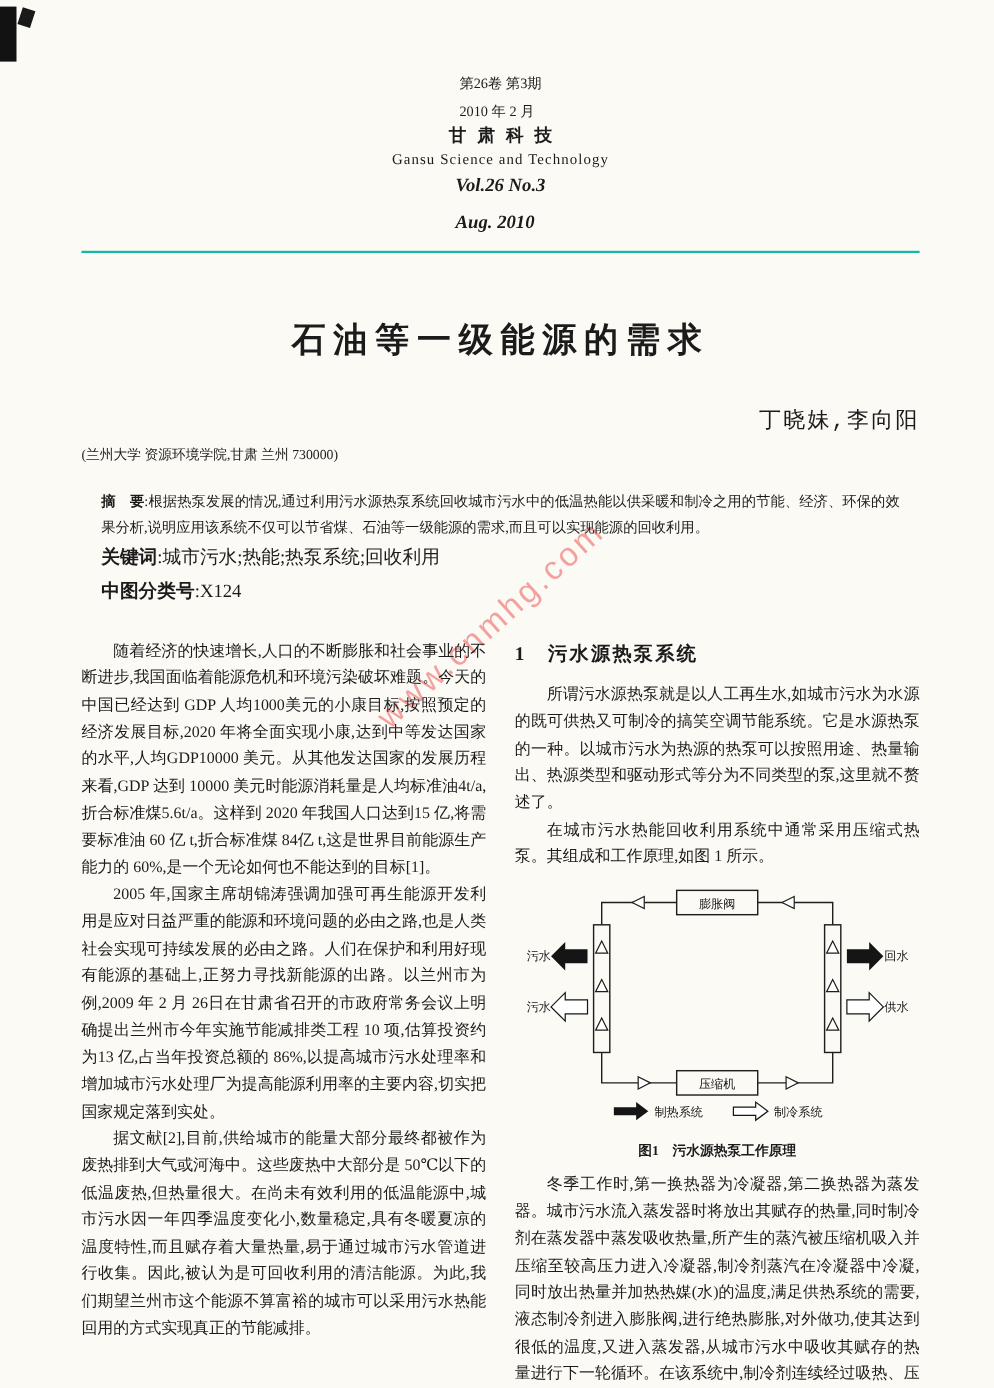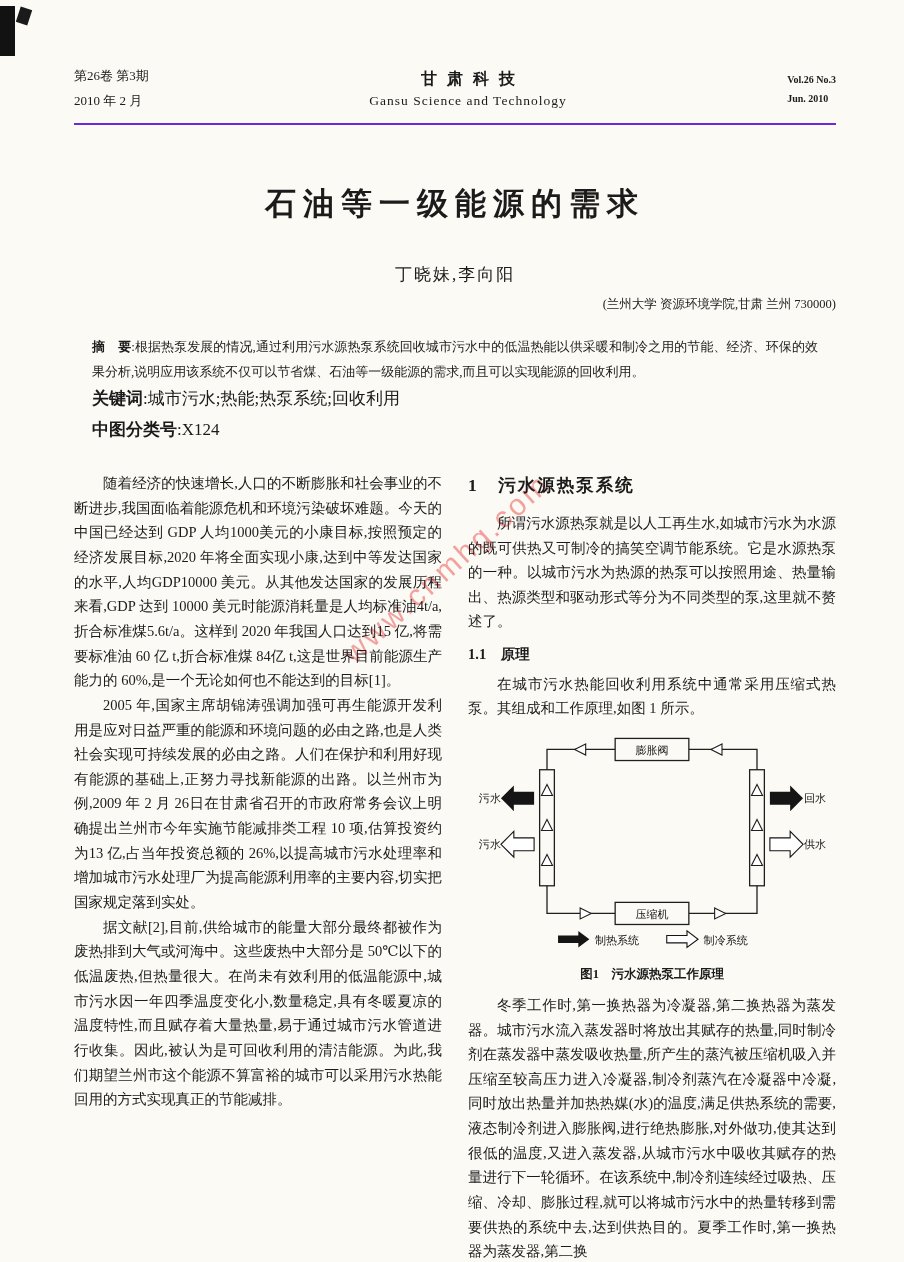--- a/index.html
+++ b/index.html
@@ -6,31 +6,31 @@
   html,body { background:#e8e6e0; }
   .page {
     position:relative; width:904px; height:1262px; margin:0 auto;
     background:#fbfaf5; color:#1b1b1b; overflow:hidden;
     font-family:"Liberation Serif","DejaVu Serif",serif;
   }
   .inner { position:absolute; left:74px; top:64px; width:762px; }
 
   
   .journal-header { display:flex; justify-content:space-between; align-items:center;
-    padding-bottom:10px; border-bottom:2px solid #6d28d9; }
+    padding-bottom:10px; border-bottom:2px solid #14b8a6;flex-direction:column; }
   .h-left { font-size:13px; line-height:1.9; }
   .h-center { text-align:center; }
   .journal-cn { font-size:16px; font-weight:bold; letter-spacing:10px; text-indent:10px; }
   .journal-en { font-size:13.5px; letter-spacing:1px; margin-top:3px; }
-  .h-right { font-size:10px; font-weight:bold; line-height:1.9; }
+  .h-right { font-size:17px; font-weight:bold; font-style:italic; line-height:1.9; }
 
   
   .article-title { margin-top:58px; text-align:center; font-size:31px; font-weight:bold; letter-spacing:7px; }
-  .authors { margin-top:38px; text-align:center; font-size:17px; letter-spacing:2px; }
-  .affiliation { margin-top:10px; text-align:right; font-size:12.5px; }
+  .authors { margin-top:38px; text-align:right; font-size:20px; letter-spacing:2px;font-family:Liberation Mono, monospace; }
+  .affiliation { margin-top:10px; text-align:left; font-size:12.5px; }
 
   
   .meta-block { margin-top:22px; padding:0 18px; font-size:13px; line-height:1.78; text-align:justify; }
   .meta-block b { font-weight:bold;font-family:Liberation Mono, monospace; }
   .meta-line { margin-top:1px; padding:0 18px; font-size:17px; line-height:1.78; }
 
   
   .columns { margin-top:26px; display:flex; gap:26px;justify-content:flex-end; }
   .col { width:368px; font-size:14.5px; line-height:1.7; text-align:justify; }
   .body-p { text-indent:2em; }
@@ -64,21 +64,21 @@
       <div class="h-left">
         <div>第26卷 第3期</div>
         <div>2010 年 2 月</div>
       </div>
       <div class="h-center">
         <div class="journal-cn">甘肃科技</div>
         <div class="journal-en">Gansu Science and Technology</div>
       </div>
       <div class="h-right">
         <div>Vol.26  No.3</div>
-        <div>Jun.  2010</div>
+        <div>Aug.  2010</div>
       </div>
     </div>
 
     <h1 class="article-title">石油等一级能源的需求</h1>
 
     <div class="authors">丁晓妹,李向阳</div>
     <div class="affiliation">(兰州大学 资源环境学院,甘肃 兰州 730000)</div>
 
     <div class="meta-block">
       <b>摘　要</b><span>:根据热泵发展的情况,通过利用污水源热泵系统回收城市污水中的低温热能以供采暖和制冷之用的节能、经济、环保的效果分析,说明应用该系统不仅可以节省煤、石油等一级能源的需求,而且可以实现能源的回收利用。</span>
@@ -87,28 +87,27 @@
       <b>关键词</b><span>:城市污水;热能;热泵系统;回收利用</span>
     </div>
     <div class="meta-line">
       <b>中图分类号</b><span>:X124</span>
     </div>
 
     <div class="columns">
 
       <div class="col">
         <p class="body-p">随着经济的快速增长,人口的不断膨胀和社会事业的不断进步,我国面临着能源危机和环境污染破坏难题。今天的中国已经达到 GDP 人均1000美元的小康目标,按照预定的经济发展目标,2020 年将全面实现小康,达到中等发达国家的水平,人均GDP10000 美元。从其他发达国家的发展历程来看,GDP 达到 10000 美元时能源消耗量是人均标准油4t/a,折合标准煤5.6t/a。这样到 2020 年我国人口达到15 亿,将需要标准油 60 亿 t,折合标准煤 84亿 t,这是世界目前能源生产能力的 60%,是一个无论如何也不能达到的目标[1]。</p>
-        <p class="body-p">2005 年,国家主席胡锦涛强调加强可再生能源开发利用是应对日益严重的能源和环境问题的必由之路,也是人类社会实现可持续发展的必由之路。人们在保护和利用好现有能源的基础上,正努力寻找新能源的出路。以兰州市为例,2009 年 2 月 26日在甘肃省召开的市政府常务会议上明确提出兰州市今年实施节能减排类工程 10 项,估算投资约为13 亿,占当年投资总额的 26%,以提高城市污水处理率和增加城市污水处理厂为提高能源利用率的主要内容,切实把国家规定落到实处。</p>
+        <p class="body-p">2005 年,国家主席胡锦涛强调加强可再生能源开发利用是应对日益严重的能源和环境问题的必由之路,也是人类社会实现可持续发展的必由之路。人们在保护和利用好现有能源的基础上,正努力寻找新能源的出路。以兰州市为例,2009 年 2 月 26日在甘肃省召开的市政府常务会议上明确提出兰州市今年实施节能减排类工程 10 项,估算投资约为13 亿,占当年投资总额的 86%,以提高城市污水处理率和增加城市污水处理厂为提高能源利用率的主要内容,切实把国家规定落到实处。</p>
         <p class="body-p">据文献[2],目前,供给城市的能量大部分最终都被作为废热排到大气或河海中。这些废热中大部分是 50℃以下的低温废热,但热量很大。在尚未有效利用的低温能源中,城市污水因一年四季温度变化小,数量稳定,具有冬暖夏凉的温度特性,而且赋存着大量热量,易于通过城市污水管道进行收集。因此,被认为是可回收利用的清洁能源。为此,我们期望兰州市这个能源不算富裕的城市可以采用污水热能回用的方式实现真正的节能减排。</p>
       </div>
 
       <div class="col">
         <h2 class="sec-heading">1　污水源热泵系统</h2>
         <p class="body-p">所谓污水源热泵就是以人工再生水,如城市污水为水源的既可供热又可制冷的搞笑空调节能系统。它是水源热泵的一种。以城市污水为热源的热泵可以按照用途、热量输出、热源类型和驱动形式等分为不同类型的泵,这里就不赘述了。</p>
-        <h3 class="sub-heading">1.1　原理</h3>
         <p class="body-p">在城市污水热能回收利用系统中通常采用压缩式热泵。其组成和工作原理,如图 1 所示。</p>
 
         <div class="figure-wrap">
           <svg width="350" height="223" viewBox="0 0 380 242" xmlns="http://www.w3.org/2000/svg">
             <g stroke="#1e1e1e" fill="none" stroke-width="1.4">
               <polyline points="76,42 76,20 150,20"></polyline>
               <polyline points="304,42 304,20 230,20"></polyline>
               <polyline points="76,168 76,198 150,198"></polyline>
               <polyline points="304,168 304,198 230,198"></polyline>
               <rect x="68" y="42" width="16" height="126"></rect>

